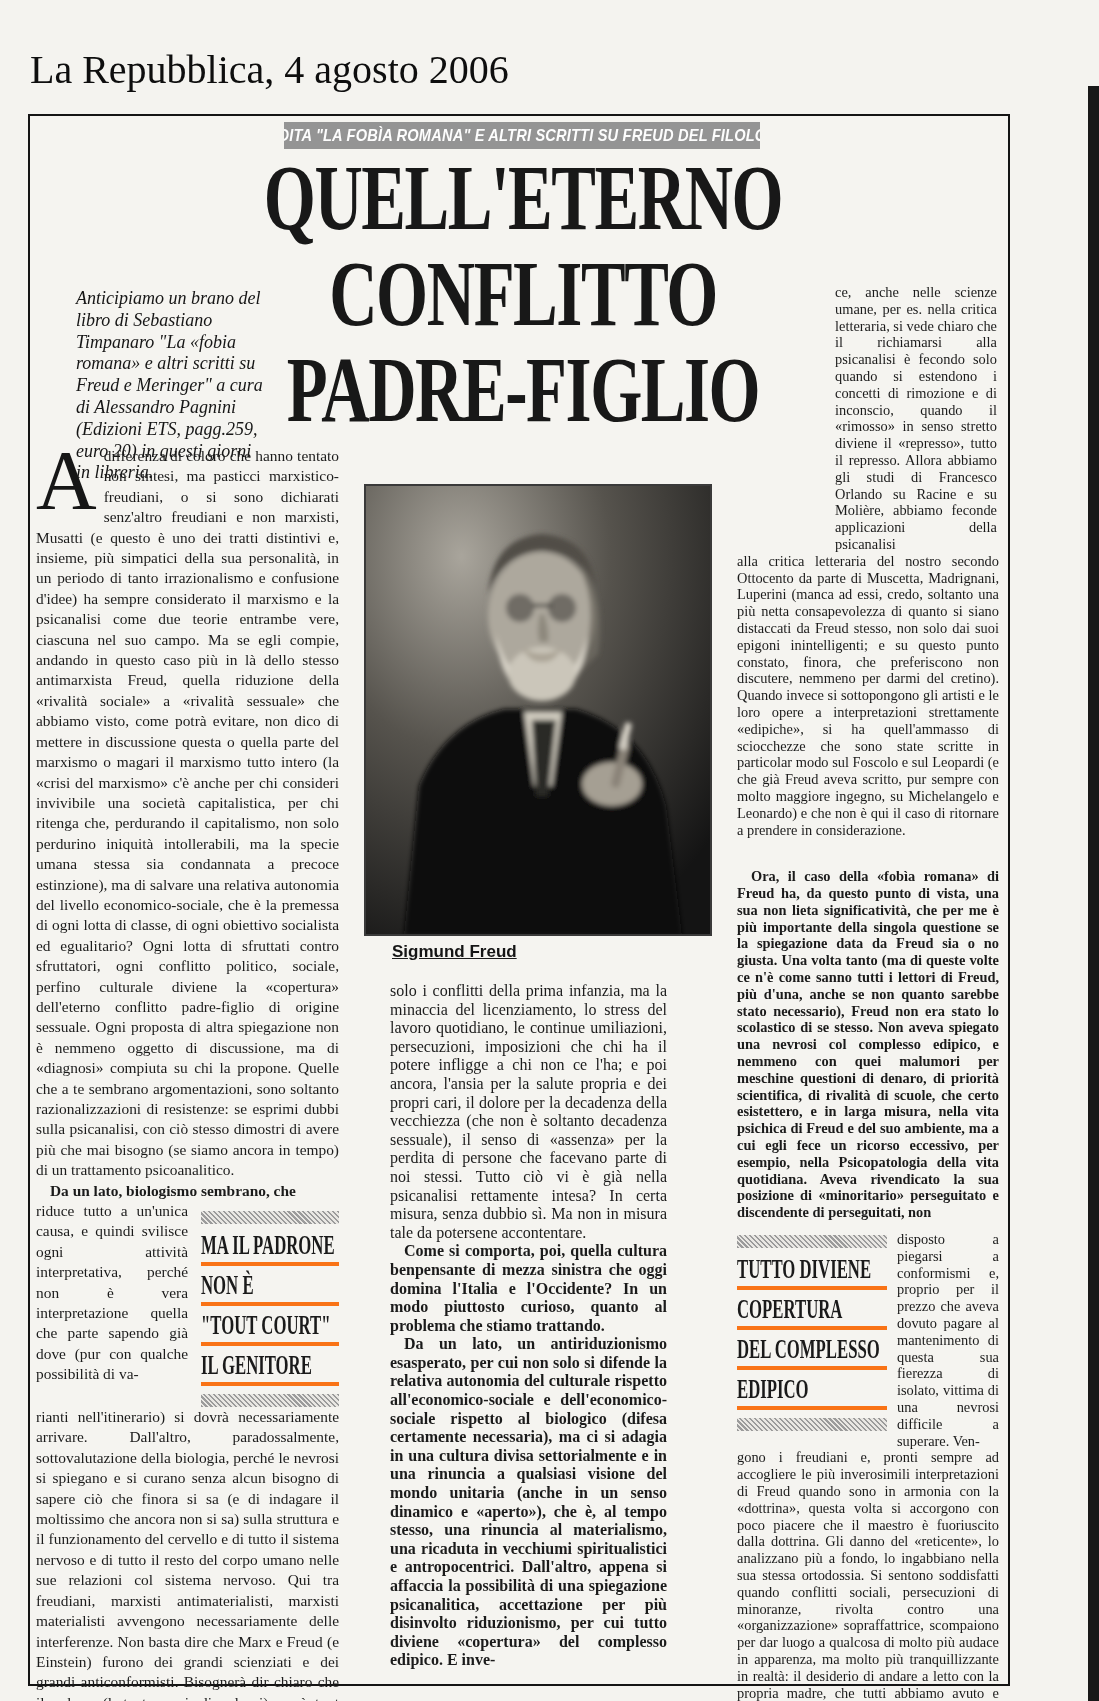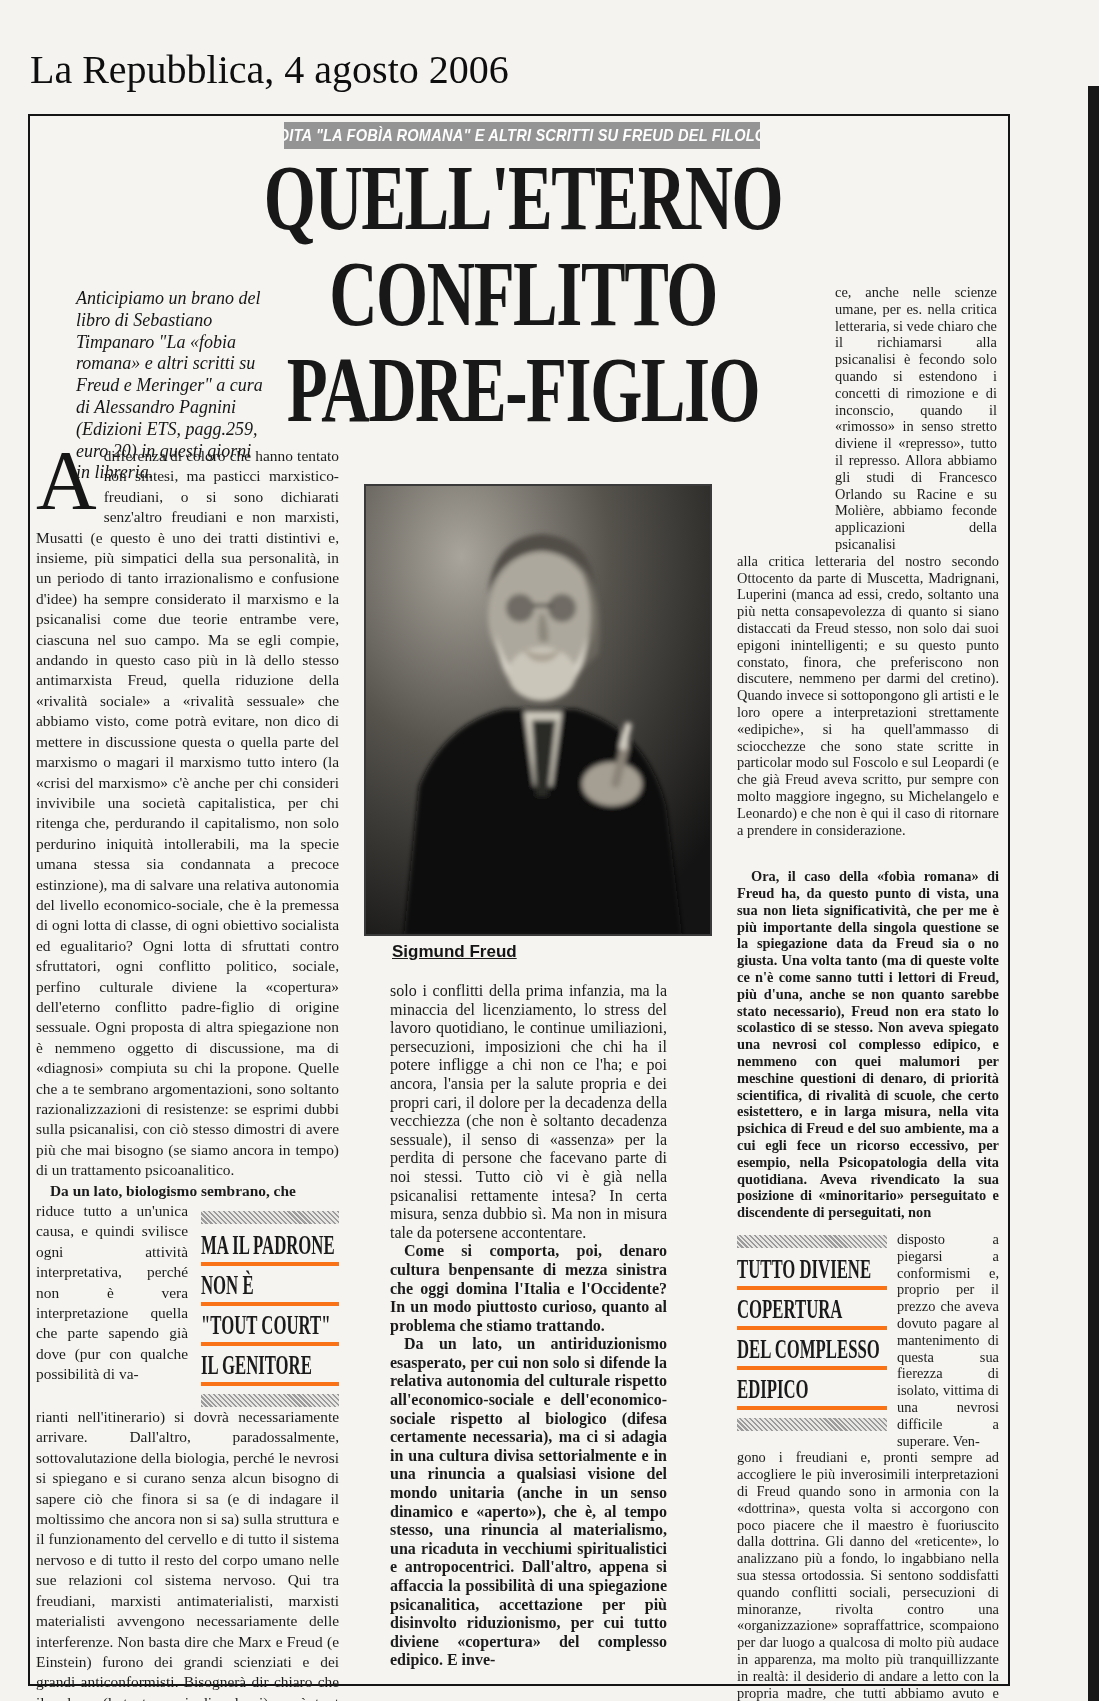--- a/index.html
+++ b/index.html
@@ -157,21 +157,21 @@
         <div class="pq-line"><span>"TOUT COURT"</span></div>
         <div class="pq-line"><span>IL GENITORE</span></div>
         <div class="pq-bar pq-bottom"></div>
       </div>
     </div>
     <p>rianti nell'itinerario) si dovrà necessariamente arrivare. Dall'altro, paradossalmente, sottovalutazione della biologia, perché le nevrosi si spiegano e si curano senza alcun bisogno di sapere ciò che finora si sa (e di indagare il moltissimo che ancora non si sa) sulla struttura e il funzionamento del cervello e di tutto il sistema nervoso e di tutto il resto del corpo umano nelle sue relazioni col sistema nervoso. Qui tra freudiani, marxisti antimaterialisti, marxisti materialisti avvengono necessariamente delle interferenze. Non basta dire che Marx e Freud (e Einstein) furono dei grandi scienziati e dei grandi anticonformisti. Bisognerà dir chiaro che il padrone (le tante specie di padroni) non è, tout court, il padre; che non sono nevrotizzanti</p>
   </div>
 
   <div class="col col2">
     <p>solo i conflitti della prima infanzia, ma la minaccia del licenziamento, lo stress del lavoro quotidiano, le continue umiliazioni, persecuzioni, imposizioni che chi ha il potere infligge a chi non ce l'ha; e poi ancora, l'ansia per la salute propria e dei propri cari, il dolore per la decadenza della vecchiezza (che non è soltanto decadenza sessuale), il senso di «assenza» per la perdita di persone che facevano parte di noi stessi. Tutto ciò vi è già nella psicanalisi rettamente intesa? In certa misura, senza dubbio sì. Ma non in misura tale da potersene accontentare.</p>
-    <p class="indent">Come si comporta, poi, denaro cultura benpensante di mezza sinistra che oggi domina l'Italia e l'Occidente? In un modo piuttosto curioso, quanto al problema che stiamo trattando.</p>
+    <p class="indent">Come si comporta, poi, quella cultura benpensante di mezza sinistra che oggi domina l'Italia e l'Occidente? In un modo piuttosto curioso, quanto al problema che stiamo trattando.</p>
     <p class="indent">Da un lato, un antiriduzionismo esasperato, per cui non solo si difende la relativa autonomia del culturale rispetto all'economico-sociale e dell'economico-sociale rispetto al biologico (difesa certamente necessaria), ma ci si adagia in una cultura divisa settorialmente e in una rinuncia a qualsiasi visione del mondo unitaria (anche in un senso dinamico e «aperto»), che è, al tempo stesso, una rinuncia al materialismo, una ricaduta in vecchiumi spiritualistici e antropocentrici. Dall'altro, appena si affaccia la possibilità di una spiegazione psicanalitica, accettazione per più disinvolto riduzionismo, per cui tutto diviene «copertura» del complesso edipico. E inve-</p>
   </div>
 
   <div class="col col3">
     <p style="margin-left:98px;width:162px;">ce, anche nelle scienze umane, per es. nella critica letteraria, si vede chiaro che il richiamarsi alla psicanalisi è fecondo solo quando si estendono i concetti di rimozione e di inconscio, quando il «rimosso» in senso stretto diviene il «represso», tutto il represso. Allora abbiamo gli studi di Francesco Orlando su Racine e su Molière, abbiamo feconde applicazioni della psicanalisi</p>
     <p>alla critica letteraria del nostro secondo Ottocento da parte di Muscetta, Madrignani, Luperini (manca ad essi, credo, soltanto una più netta consapevolezza di quanto si siano distaccati da Freud stesso, non solo dai suoi epigoni inintelligenti; e su questo punto constato, finora, che preferiscono non discutere, nemmeno per darmi del cretino). Quando invece si sottopongono gli artisti e le loro opere a interpretazioni strettamente «edipiche», si ha quell'ammasso di sciocchezze che sono state scritte in particolar modo sul Foscolo e sul Leopardi (e che già Freud aveva scritto, pur sempre con molto maggiore ingegno, su Michelangelo e Leonardo) e che non è qui il caso di ritornare a prendere in considerazione.</p>
     <p class="indent p-ora">Ora, il caso della «fobìa romana» di Freud ha, da questo punto di vista, una sua non lieta significatività, che per me è più importante della singola questione se la spiegazione data da Freud sia o no giusta. Una volta tanto (ma di queste volte ce n'è come sanno tutti i lettori di Freud, più d'una, anche se non quanto sarebbe stato necessario), Freud non era stato lo scolastico di se stesso. Non aveva spiegato una nevrosi col complesso edipico, e nemmeno con quei malumori per meschine questioni di denaro, di priorità scientifica, di rivalità di scuole, che certo esistettero, e in larga misura, nella vita psichica di Freud e del suo ambiente, ma a cui egli fece un ricorso eccessivo, per esempio, nella Psicopatologia della vita quotidiana. Aveva rivendicato la sua posizione di «minoritario» perseguitato e discendente di perseguitati, non</p>
     <div class="wrap-row">
       <div class="pullquote pq2">
         <div class="pq-bar pq-top"></div>

